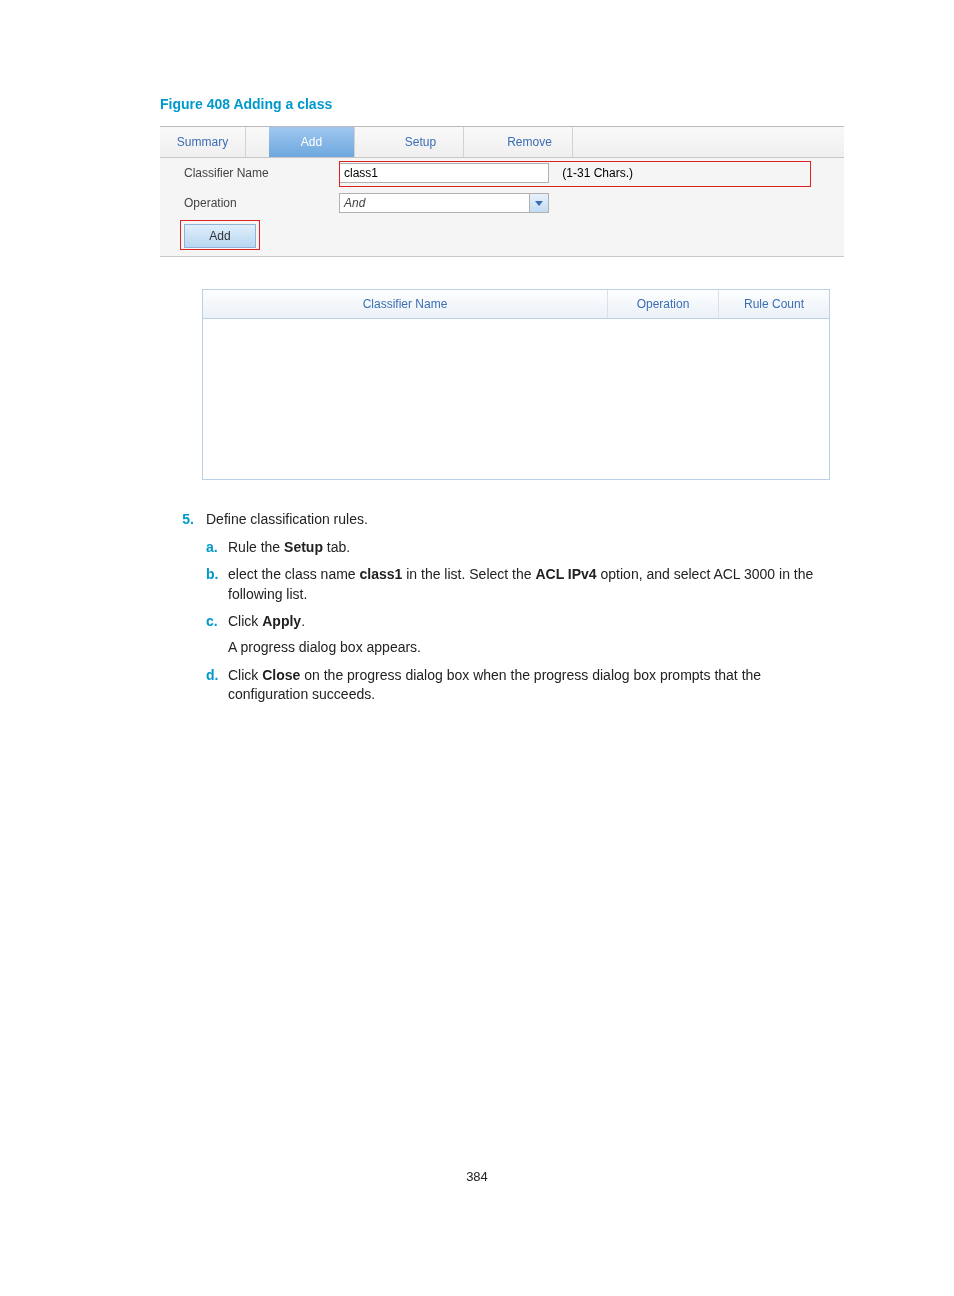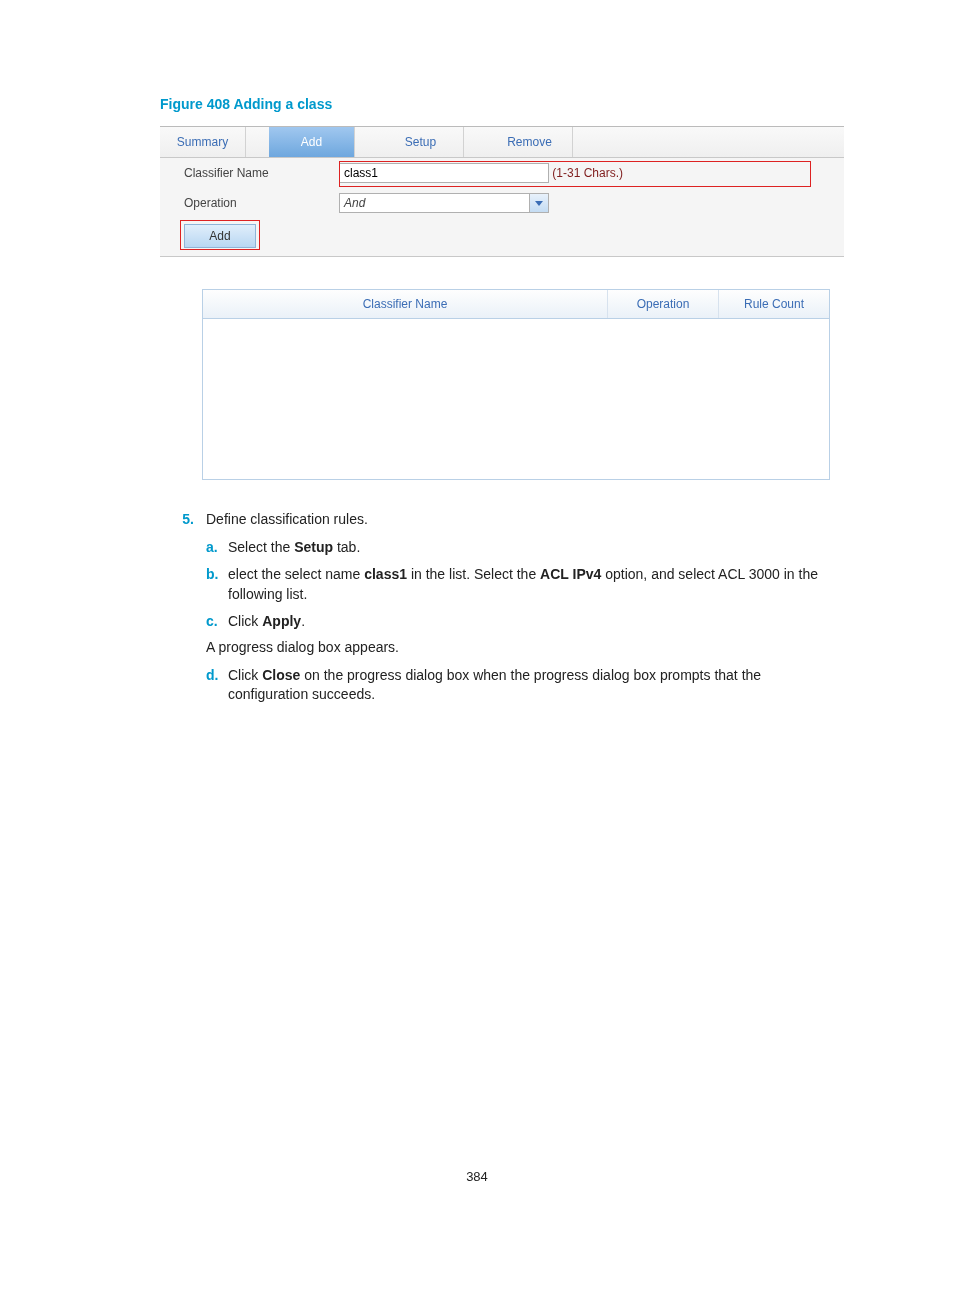--- a/index.html
+++ b/index.html
@@ -7,21 +7,21 @@
   .figure-title{color:#0099cc;font-weight:bold;font-size:14px;margin-bottom:14px;}
   .screenshot{border-top:1px solid #bbb;}
   .tabs{display:flex;height:30px;background:linear-gradient(#f9f9f9,#efefef);border-bottom:1px solid #c8c8c8;font-size:12px;gap:23px;}
   .tab{width:85px;display:flex;align-items:center;justify-content:center;color:#3b6db5;border-right:1px solid #d2d2d2;cursor:pointer;}
   .tab.active{background:linear-gradient(#a0c7ef,#6ea7de);color:#fff;}
   .form-area{background:#f5f5f5;padding:0;}
   .form-row{display:flex;align-items:center;height:30px;padding-left:24px;font-size:12px;color:#444;}
   .form-label{width:155px;}
   .input-wrap{position:relative;}
   .text-input{width:210px;height:20px;border:1px solid #b0b0b0;background:#fff;font-size:12px;padding:0 4px;box-sizing:border-box;font-family:inherit;}
-  .chars-hint{font-size:12px;color:#7f1d1d;}
+  .chars-hint{margin-left:10px;font-size:12px;color:#000000;}
   .red-box-name{position:absolute;border:1.5px solid #d22;left:0;top:-2px;width:470px;height:24px;pointer-events:none;}
   .select-wrap{position:relative;width:210px;height:20px;border:1px solid #b0b0b0;background:#fff;display:flex;align-items:center;box-sizing:border-box;font-style:italic;}
   .select-text{flex:1;font-size:12px;padding-left:4px;}
   .select-btn{width:18px;height:18px;background:linear-gradient(#e8f1fb,#c4dcf3);border-left:1px solid #b0b0b0;display:flex;align-items:center;justify-content:center;}
   .chev{width:0;height:0;border-left:4px solid transparent;border-right:4px solid transparent;border-top:5px solid #3b6db5;}
   .add-btn-row{padding:6px 0 8px 24px;background:#f5f5f5;position:relative;}
   .add-btn{width:70px;height:22px;background:linear-gradient(#e0eefb,#b9d7f2);border:1px solid #8fb4d8;font-size:12px;color:#333;display:flex;align-items:center;justify-content:center;cursor:pointer;}
   .red-box-add{position:absolute;border:1.5px solid #d22;left:20px;top:2px;width:78px;height:28px;pointer-events:none;}
   .hr-line{height:1px;background:#c8c8c8;margin-top:0;}
   .table-wrap{margin:32px 0 0 42px;width:626px;border:1px solid #b9d0e6;}
@@ -33,21 +33,21 @@
   .th3{width:110px;}
   .table-body{height:160px;background:#fff;}
   .instructions{margin-top:30px;font-size:14px;line-height:1.4;}
   .step{display:flex;margin-bottom:8px;}
   .step-num{width:34px;text-align:right;color:#0099cc;font-weight:bold;padding-right:12px;}
   .step-text{flex:1;}
   .sub-list{margin-left:46px;}
   .sub{display:flex;margin-top:8px;}
   .sub-letter{width:22px;color:#0099cc;font-weight:bold;}
   .sub-text{flex:1;}
-  .sub-cont{margin-top:6px;}
+  .sub-cont{margin-left:22px;margin-top:6px;}
   .page-num{position:absolute;bottom:40px;left:0;width:954px;text-align:center;font-size:13px;color:#222;}
   b{font-weight:bold;}
 </style>
 </head>
 <body>
 
 <div class="page">
   <div class="figure-title">Figure 408 Adding a class</div>
 
   <div class="screenshot">
@@ -96,25 +96,25 @@
   </div>
 
   <div class="instructions">
     <div class="step">
       <div class="step-num">5.</div>
       <div class="step-text">Define classification rules.</div>
     </div>
     <div class="sub-list">
       <div class="sub">
         <div class="sub-letter">a.</div>
-        <div class="sub-text"><span>Select the </span><b>Setup</b><span> tab.</span></div>
+        <div class="sub-text"><span>Rule the </span><b>Setup</b><span> tab.</span></div>
       </div>
       <div class="sub">
         <div class="sub-letter">b.</div>
-        <div class="sub-text"><span>elect the select name </span><b>class1</b><span> in the list. Select the </span><b>ACL IPv4</b><span> option, and select ACL 3000 in the following list.</span></div>
+        <div class="sub-text"><span>elect the class name </span><b>class1</b><span> in the list. Select the </span><b>ACL IPv4</b><span> option, and select ACL 3000 in the following list.</span></div>
       </div>
       <div class="sub">
         <div class="sub-letter">c.</div>
         <div class="sub-text"><span>Click </span><b>Apply</b><span>.</span></div>
       </div>
       <div class="sub-cont">A progress dialog box appears.</div>
       <div class="sub">
         <div class="sub-letter">d.</div>
         <div class="sub-text"><span>Click </span><b>Close</b><span> on the progress dialog box when the progress dialog box prompts that the configuration succeeds.</span></div>
       </div>

